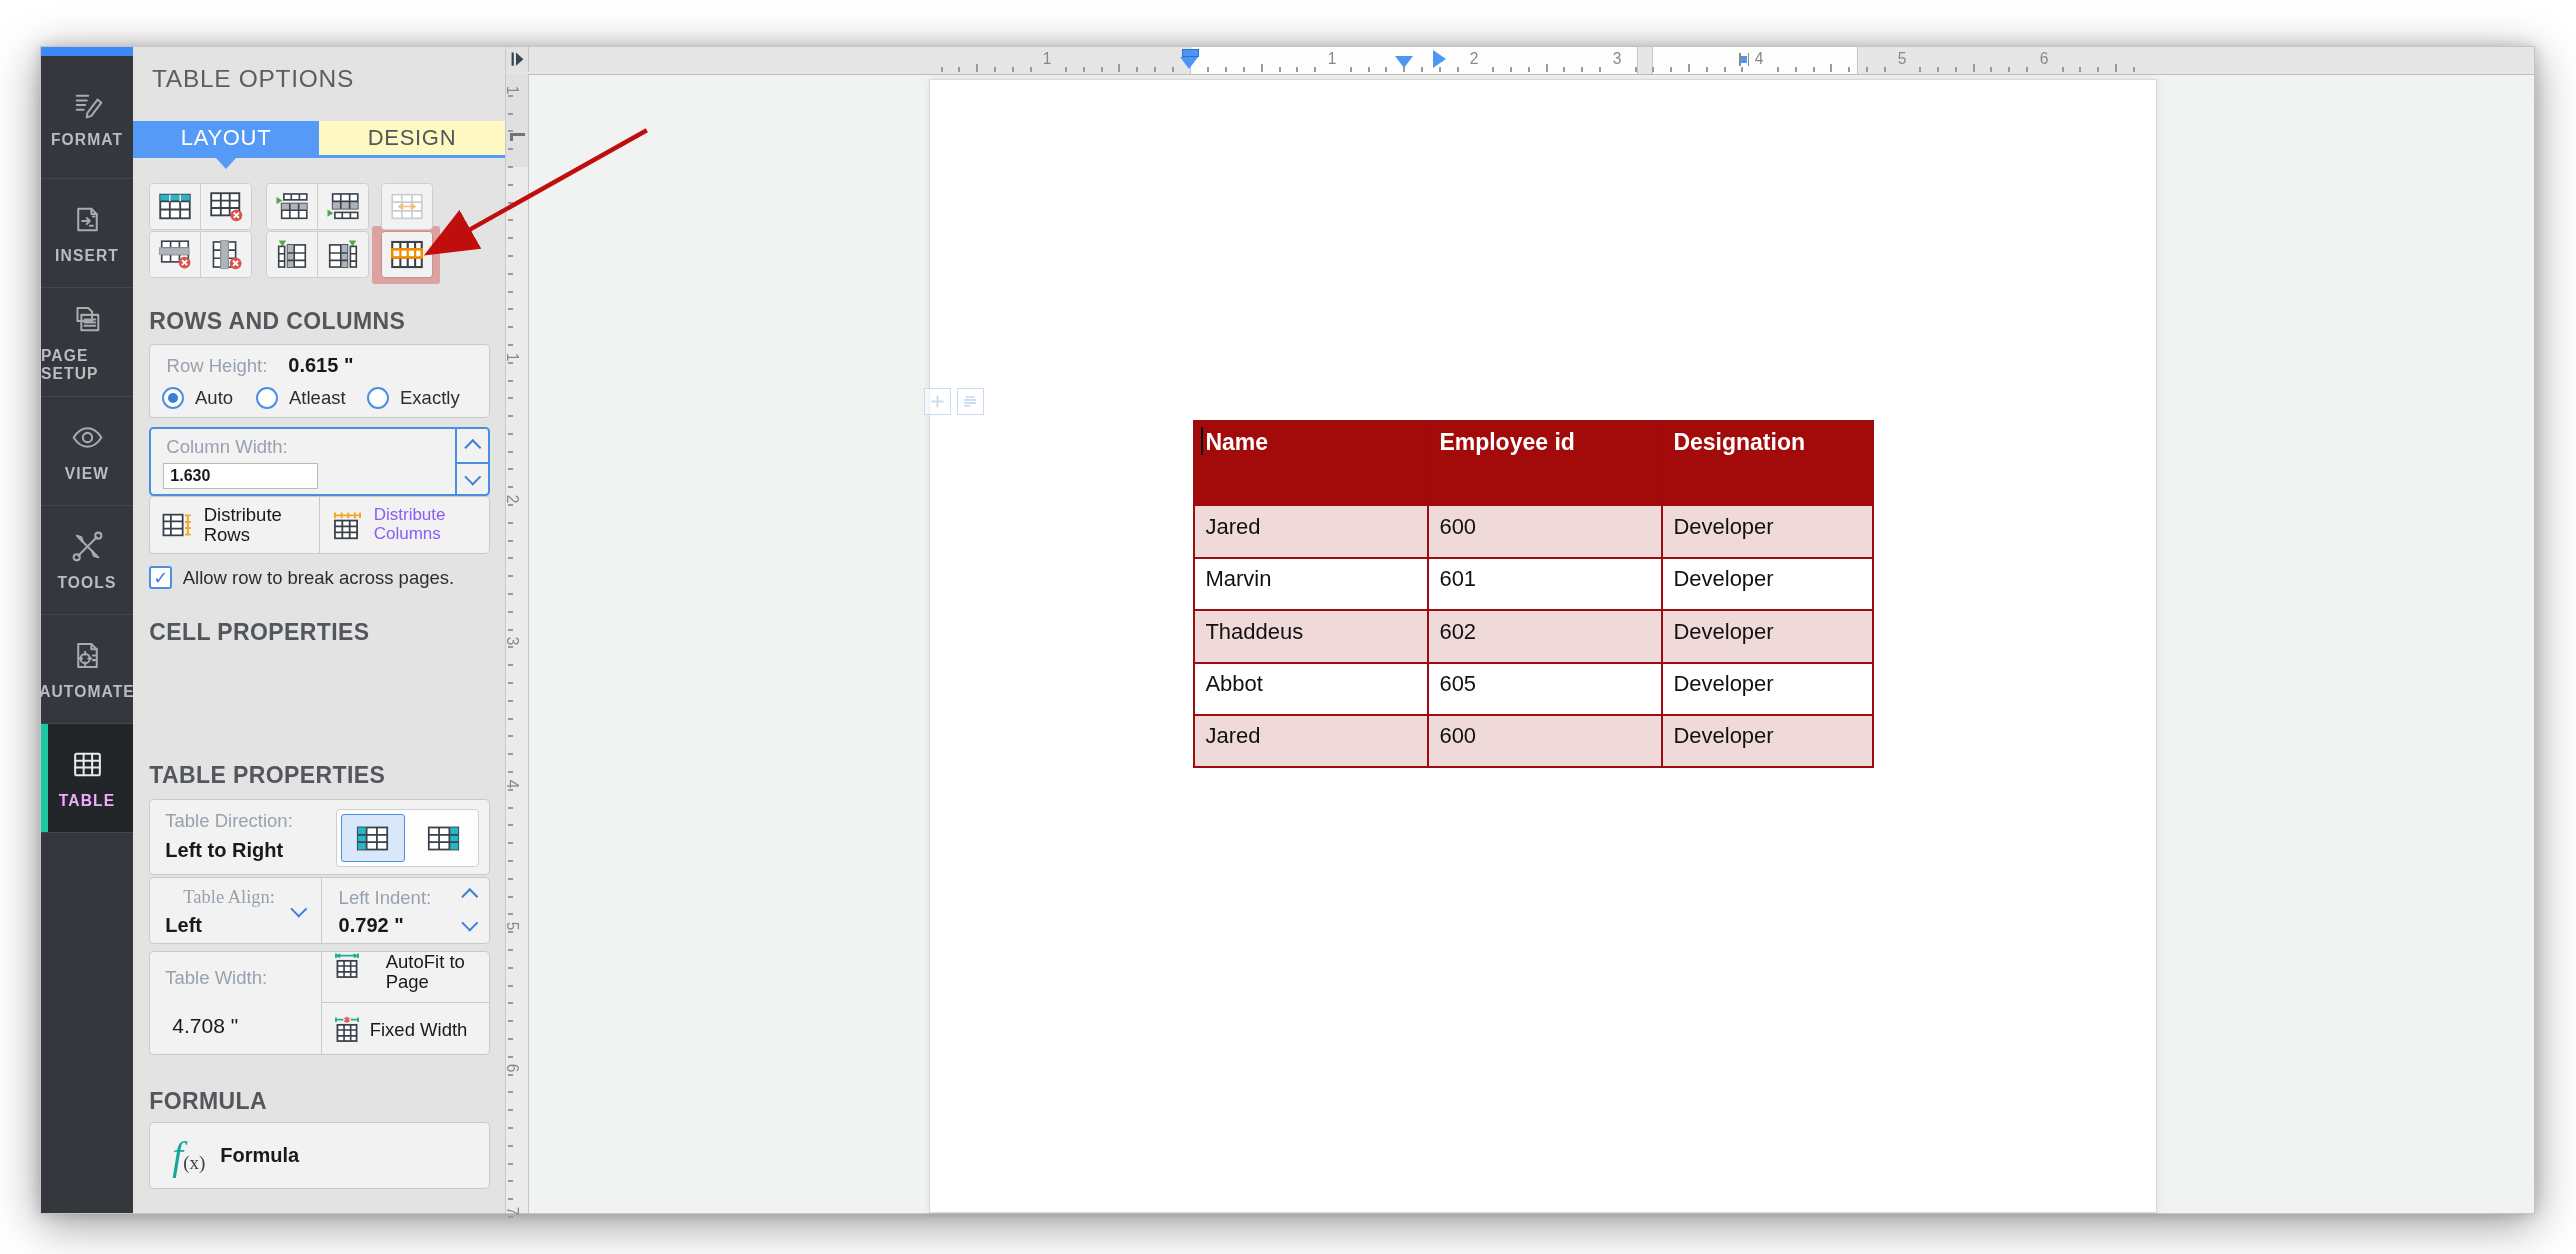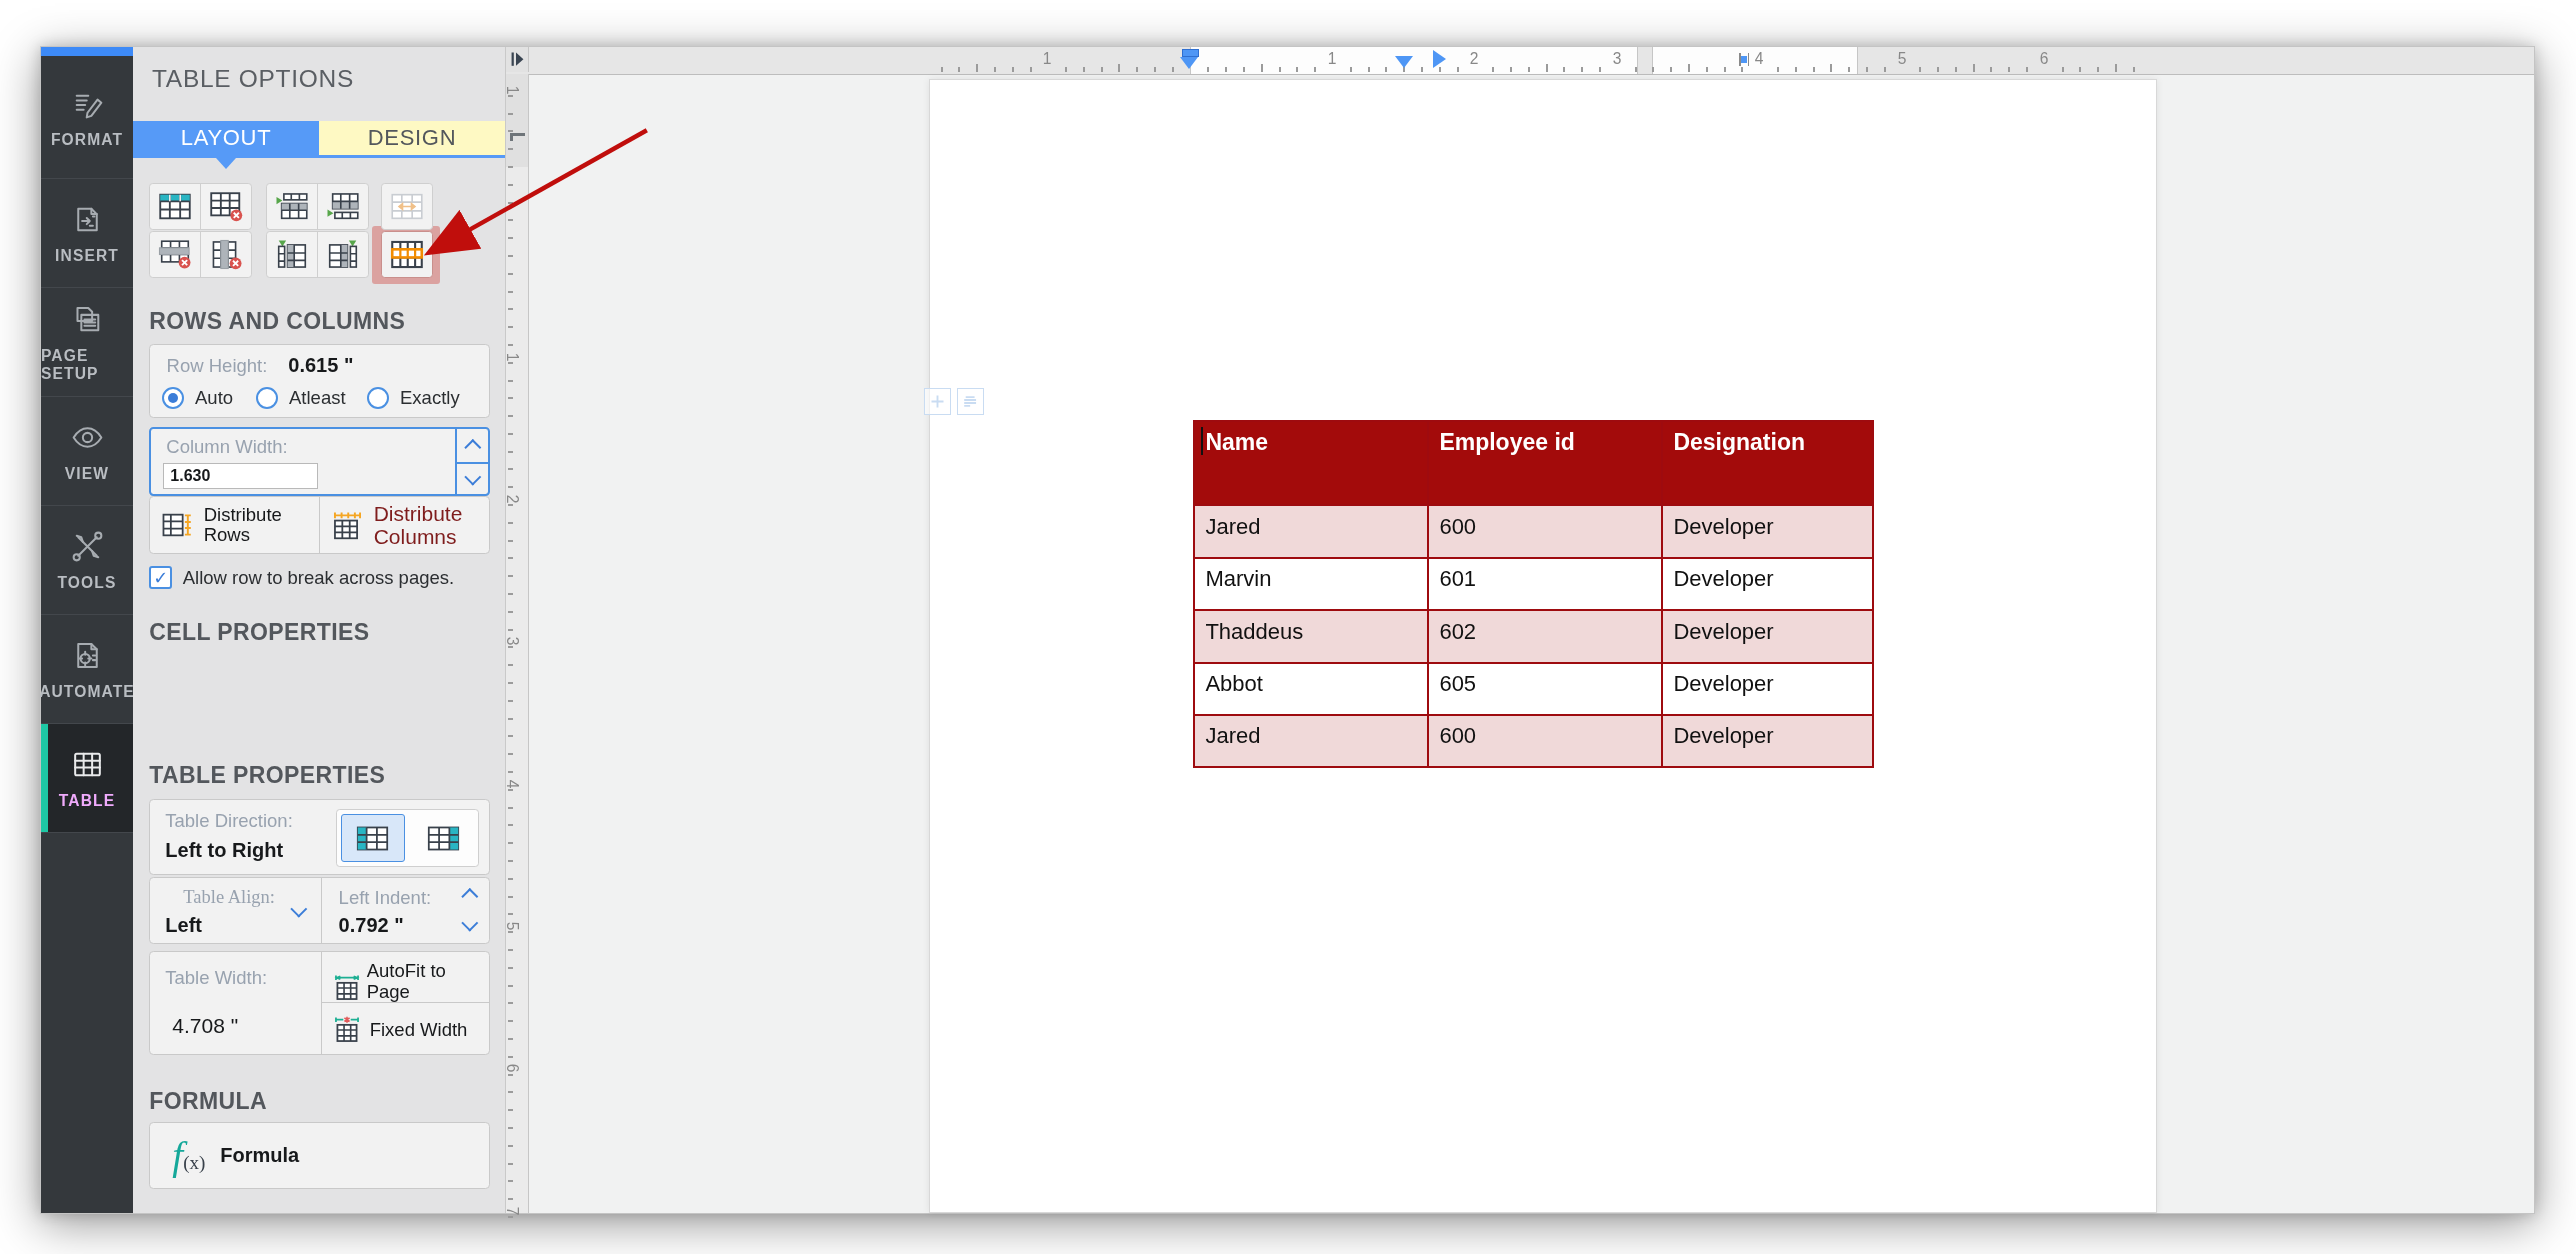--- a/index.html
+++ b/index.html
@@ -304,21 +304,21 @@
           <path d="M35 7v26M31 7h8M31 16h8M31 24h8M31 33h8" stroke="#F5A623" stroke-width="2.6"></path>
           </svg>
         <span style="font-size:18.5px;color:#17191B;width:96px;line-height:1.1;">Distribute Rows</span>
       </div>
       <div class="btnish" style="flex:1;display:flex;align-items:center;gap:10.4px;padding-left:12px;">
         <svg width="31" height="30" viewBox="0 0 42 40">
           <path d="M4 7h34M4 3v8M13 3v8M22 3v8M31 3v8M38 3v8" stroke="#F5A623" stroke-width="2.6" fill="none"></path>
           <rect x="4" y="14" width="30" height="24" fill="#FFF" stroke="#39414B" stroke-width="2.4"></rect>
           <path d="M4 22h30M4 30h30M14 14v24M24 14v24" stroke="#39414B" stroke-width="2.4"></path>
           </svg>
-        <span style="font-size:21px;color:#7f1d1d;width:111px;line-height:1.1;">Distribute Columns</span>
+        <span style="font-size:17px;color:#8b5cf6;width:111px;line-height:1.1;">Distribute Columns</span>
       </div>
     </div>
     <div style="position:absolute;left:16.3px;top:519px;display:flex;align-items:center;gap:10.4px;">
       <span style="width:19px;height:19px;border:2.2px solid #4A90E2;border-radius:3px;background:#FFF;display:flex;
         align-items:center;justify-content:center;color:#3B7DD8;font-size:18px;font-weight:bold;">✓</span>
       <span style="font-size:18.5px;color:#2B2E31;">Allow row to break across pages.</span>
     </div>
 
     <div class="sect" style="top:572px;">CELL PROPERTIES</div>
 
@@ -357,21 +357,21 @@
         <span class="fval" style="position:absolute;left:16.3px;top:36px;">0.792 "</span>
         <span class="chev up btnish" style="position:absolute;right:13.3px;top:13.3px;"></span>
         <span class="chev down btnish" style="position:absolute;right:13.3px;top:39px;"></span>
       </div>
     </div>
     <div class="pbox" style="top:904px;height:104px;">
       <div class="split" style="left:171px;"></div>
       <span class="flbl" style="position:absolute;left:15px;top:15px;">Table Width:</span>
       <span class="fval" style="position:absolute;left:22px;top:62px;font-weight:normal;font-size:21px;">4.708 "</span>
       <div class="btnish" style="position:absolute;left:172px;top:0;right:0;height:50%;border-bottom:1.5px solid #C9C9C9;
-        display:flex;align-items:flex-end;gap:6px;padding-left:10.4px;box-sizing:border-box;">
+        display:flex;align-items:flex-start;gap:25px;padding-left:10.4px;box-sizing:border-box;">
         <svg width="28" height="28" viewBox="0 0 38 38">
           <path d="M4 5h30M4 2v6M34 2v6M9 5l-4 0M10 3l-5 2 5 2M28 3l5 2-5 2" stroke="#1DAF93" stroke-width="2.4" fill="none"></path>
           <rect x="6" y="12" width="26" height="22" fill="#FFF" stroke="#39414B" stroke-width="2.4"></rect>
           <path d="M6 19h26M6 27h26M15 12v22M24 12v22" stroke="#39414B" stroke-width="2.2"></path>
           </svg>
         <span style="font-size:18.5px;color:#17191B;width:96px;line-height:1.1;">AutoFit to Page</span>
       </div>
       <div class="btnish" style="position:absolute;left:172px;bottom:0;right:0;height:48%;
         display:flex;align-items:center;gap:9px;padding-left:10.4px;box-sizing:border-box;">
         <svg width="28" height="28" viewBox="0 0 38 38">

